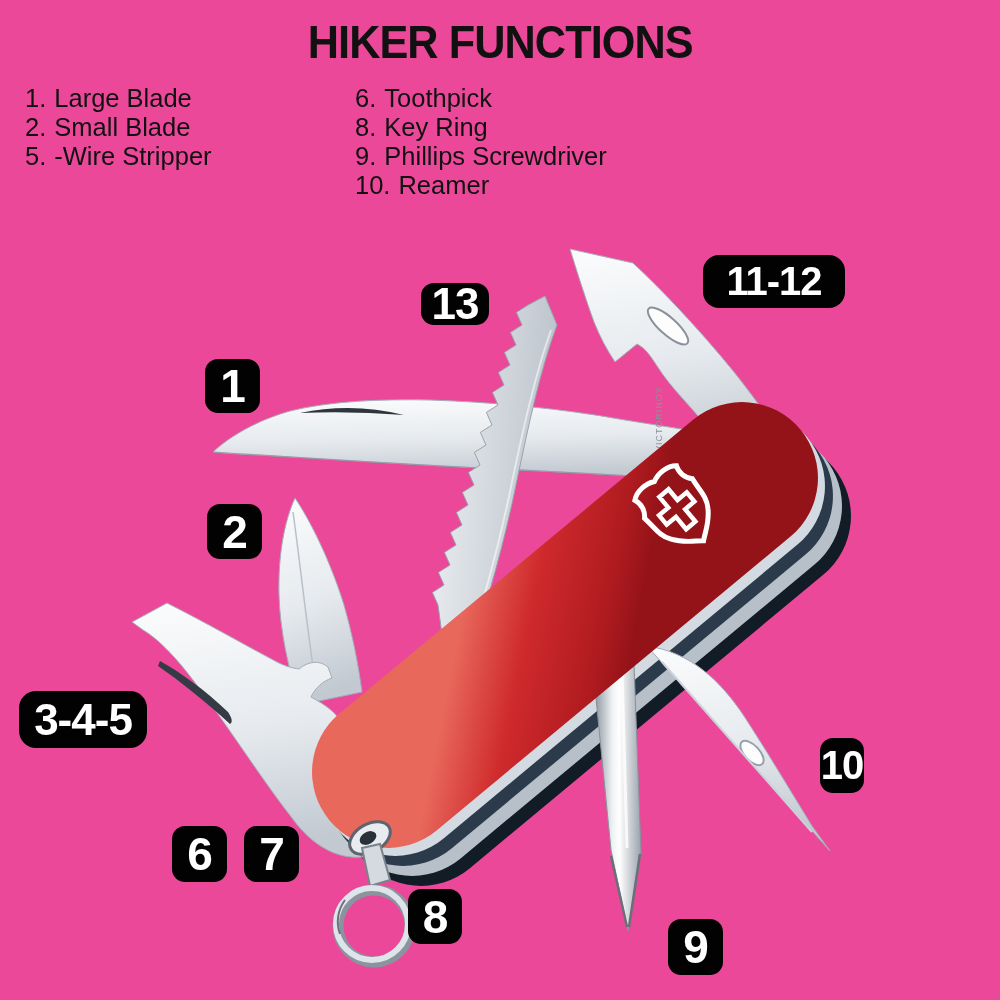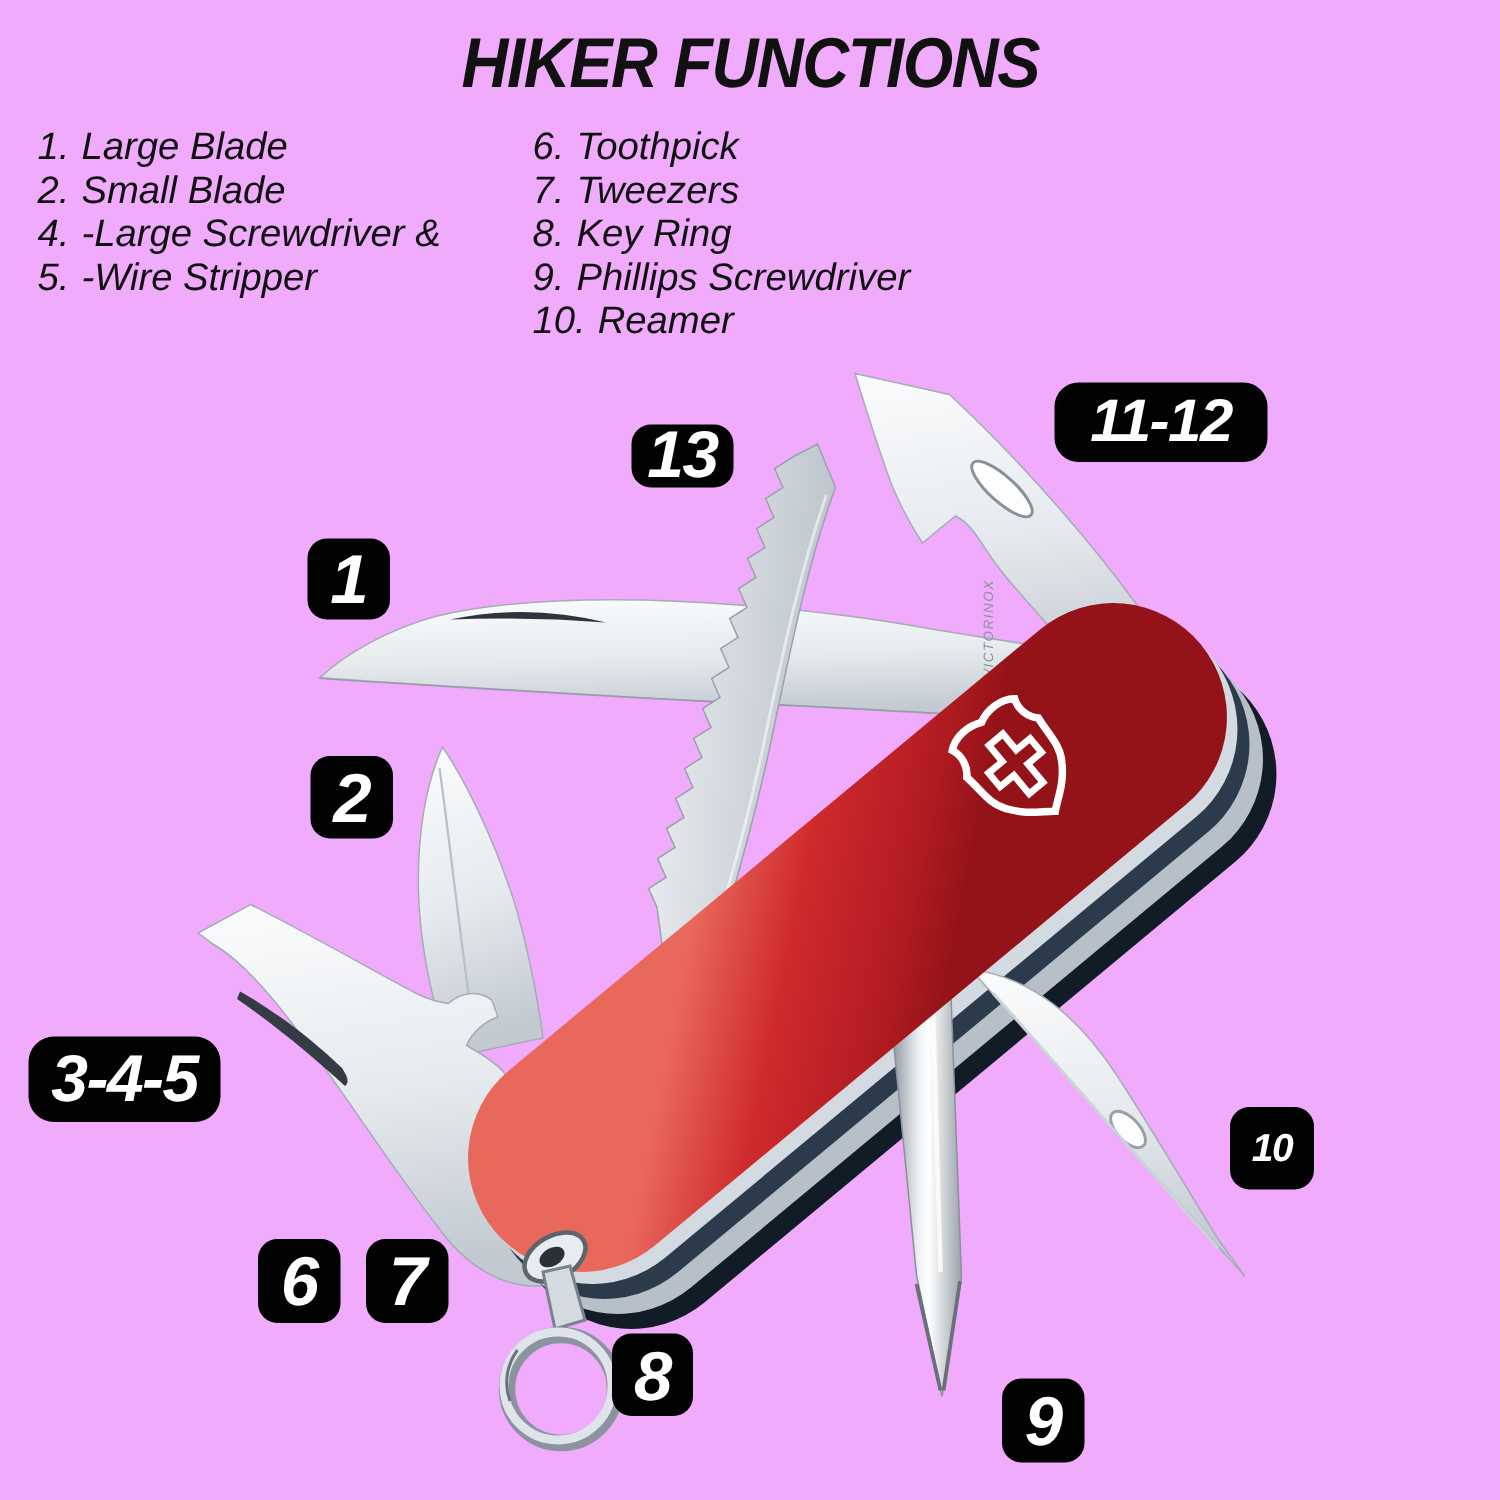--- a/index.html
+++ b/index.html
@@ -5,61 +5,59 @@
   :root{
     --handle-red:#cc2127; --red-light:#e8685c; --red-mid:#cf2a2c; --red-dark:#941318;
     --badge-bg:#020202; --badge-fg:#ffffff;
     --metal-hi:#fbfcfd; --metal-md:#e6eaee; --metal-lo:#c2c9d1;
     --layer-dark:#2c3b4b; --layer-dark2:#121c26; --layer-light:#d3dae1; --layer-light2:#b7c0c9;
     --ink:#111111;
   }
   *{margin:0;padding:0;box-sizing:border-box}
   html,body{width:1000px;height:1000px;background:#ffffff;overflow:hidden;
     font-family:"Liberation Sans", sans-serif;color:var(--ink);}
-  .page{position:absolute;inset:0;background:#f0abfc;font-style:italic;}
+  .page{position:absolute;inset:0;background:#ec4899;}
   .title{position:absolute;top:14px;left:0;width:1000px;text-align:center;
     font-size:47px;font-weight:bold;letter-spacing:-1px;white-space:nowrap;}
   .title .squeeze{display:inline-block;transform:scaleX(.92);transform-origin:center;}
   .legend-col{position:absolute;top:84px;font-size:25.5px;line-height:29px;white-space:nowrap;}
   .col1{left:25px}.col2{left:355px}.col3{left:672px}
   .li{height:29px}
   .li .num{display:inline-block;margin-right:8px}
   svg.knife{position:absolute;left:0;top:0;width:1000px;height:1000px}
   .badge{position:absolute;display:flex;align-items:center;justify-content:center;
     background:var(--badge-bg);color:var(--badge-fg);font-weight:bold;
     border-radius:13px;font-size:46px;letter-spacing:-1px;}
   .b1{left:205px;top:359px;width:55px;height:54px}
   .b2{left:207px;top:504px;width:55px;height:55px}
   .b345{left:19px;top:691px;width:128px;height:57px;font-size:44px;border-radius:17px}
   .b6{left:172px;top:826px;width:55px;height:56px}
   .b7{left:244px;top:826px;width:55px;height:56px}
   .b8{left:408px;top:889px;width:54px;height:55px}
   .b9{left:668px;top:919px;width:55px;height:56px}
-  .b10{left:820px;top:738px;width:56px;height:55px;font-size:26px}
+  .b10{left:820px;top:738px;width:44px;height:55px;font-size:40px}
   .b1112{left:703px;top:255px;width:142px;height:53px;font-size:40px;border-radius:16px}
   .b13{left:421px;top:283px;width:68px;height:42px;font-size:44px}
 </style>
 </head>
 <body>
 
 <div class="page">
 
   <div class="title">
     <span class="squeeze">HIKER FUNCTIONS</span>
   </div>
 
   <div class="legend-col col1">
     <div class="li"><span class="num">1.</span><span>Large Blade</span></div>
     <div class="li"><span class="num">2.</span><span>Small Blade</span></div>
-    <div class="li"><span class="num">4.</span><span>-Large Screwdriver &amp;</span></div>
     <div class="li"><span class="num">5.</span><span>-Wire Stripper</span></div>
   </div>
   <div class="legend-col col2">
     <div class="li"><span class="num">6.</span><span>Toothpick</span></div>
-    <div class="li"><span class="num">7.</span><span>Tweezers</span></div>
     <div class="li"><span class="num">8.</span><span>Key Ring</span></div>
     <div class="li"><span class="num">9.</span><span>Phillips Screwdriver</span></div>
     <div class="li"><span class="num">10.</span><span>Reamer</span></div>
   </div>
 
   <svg class="knife" viewBox="0 0 1000 1000" aria-hidden="true">
     <defs>
       <linearGradient id="gm" x1="0" y1="0" x2="0.15" y2="1">
         <stop offset="0" style="stop-color:var(--metal-hi)"></stop>
         <stop offset="0.55" style="stop-color:var(--metal-md)"></stop>

